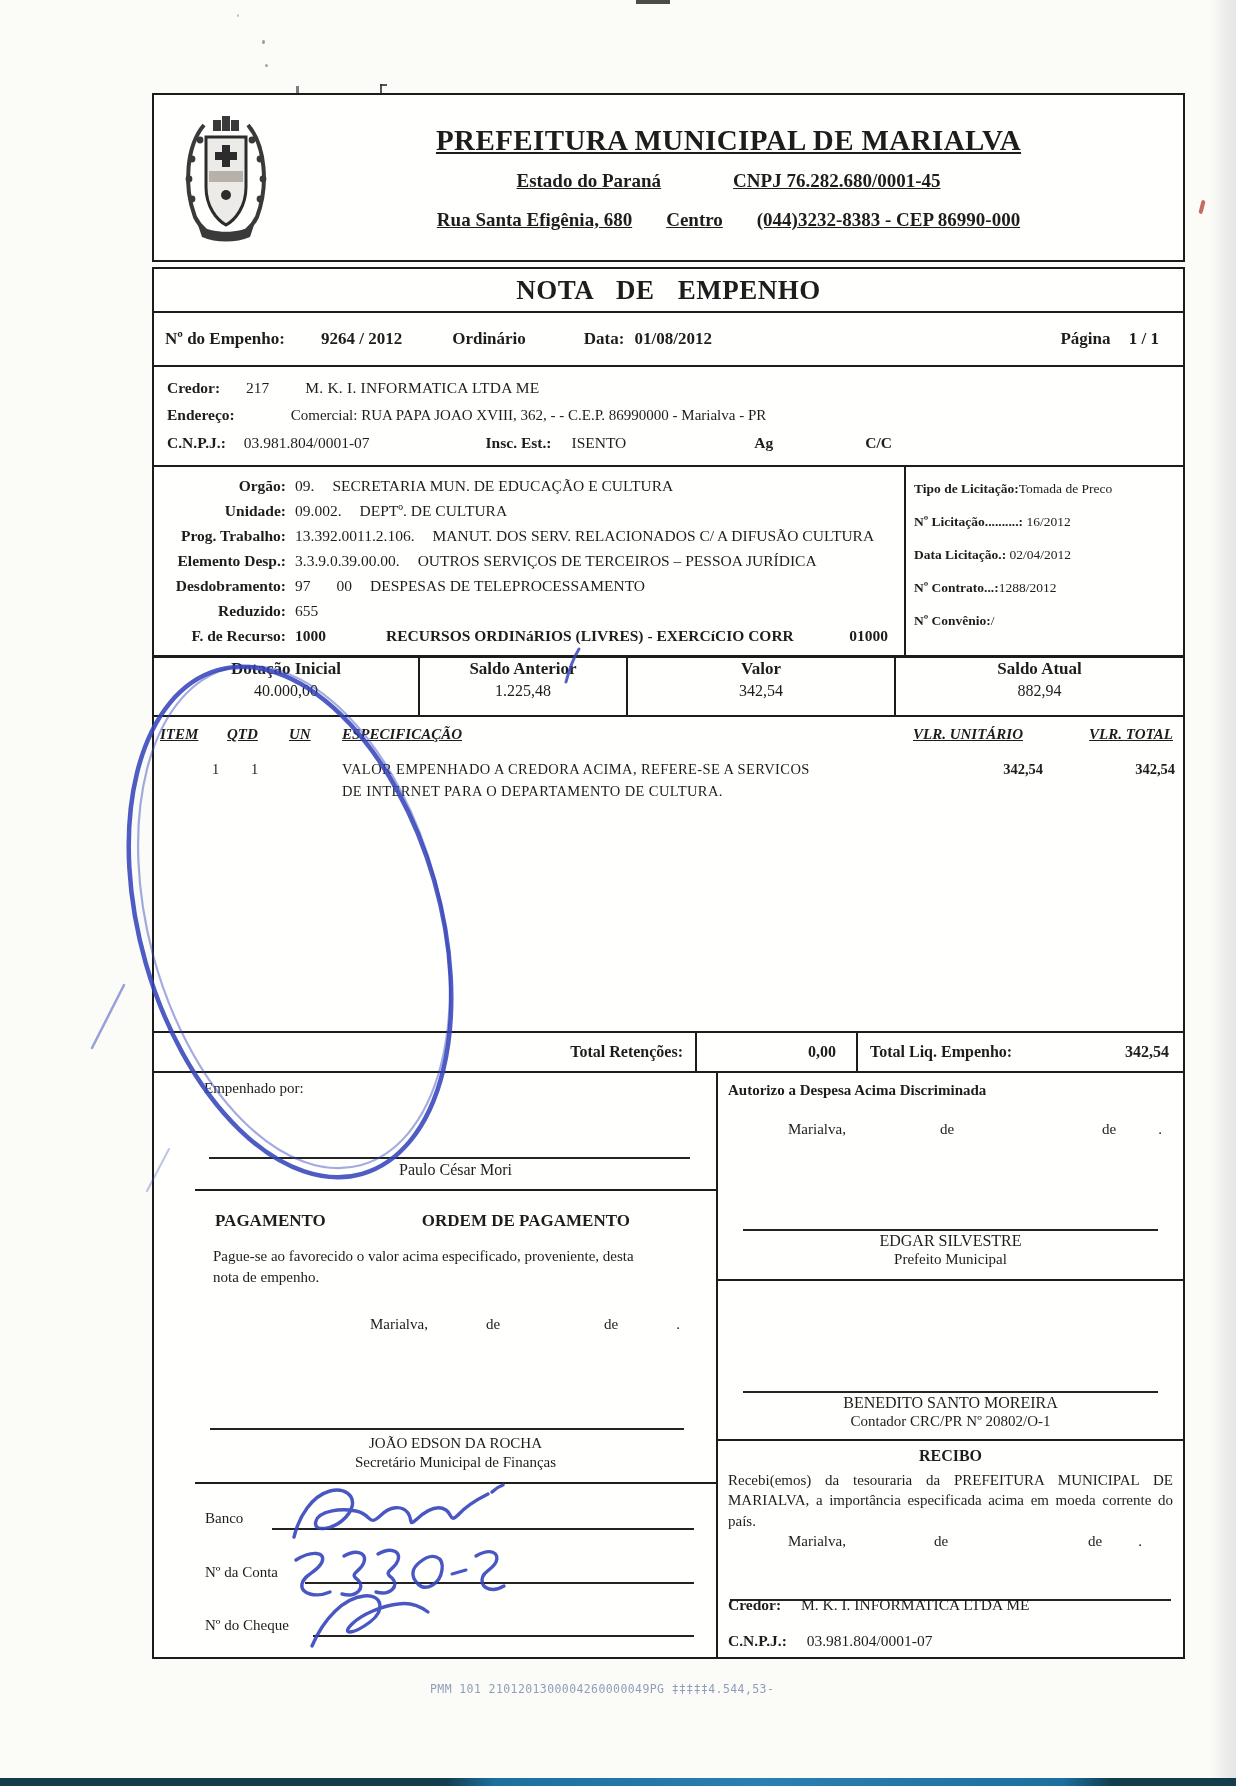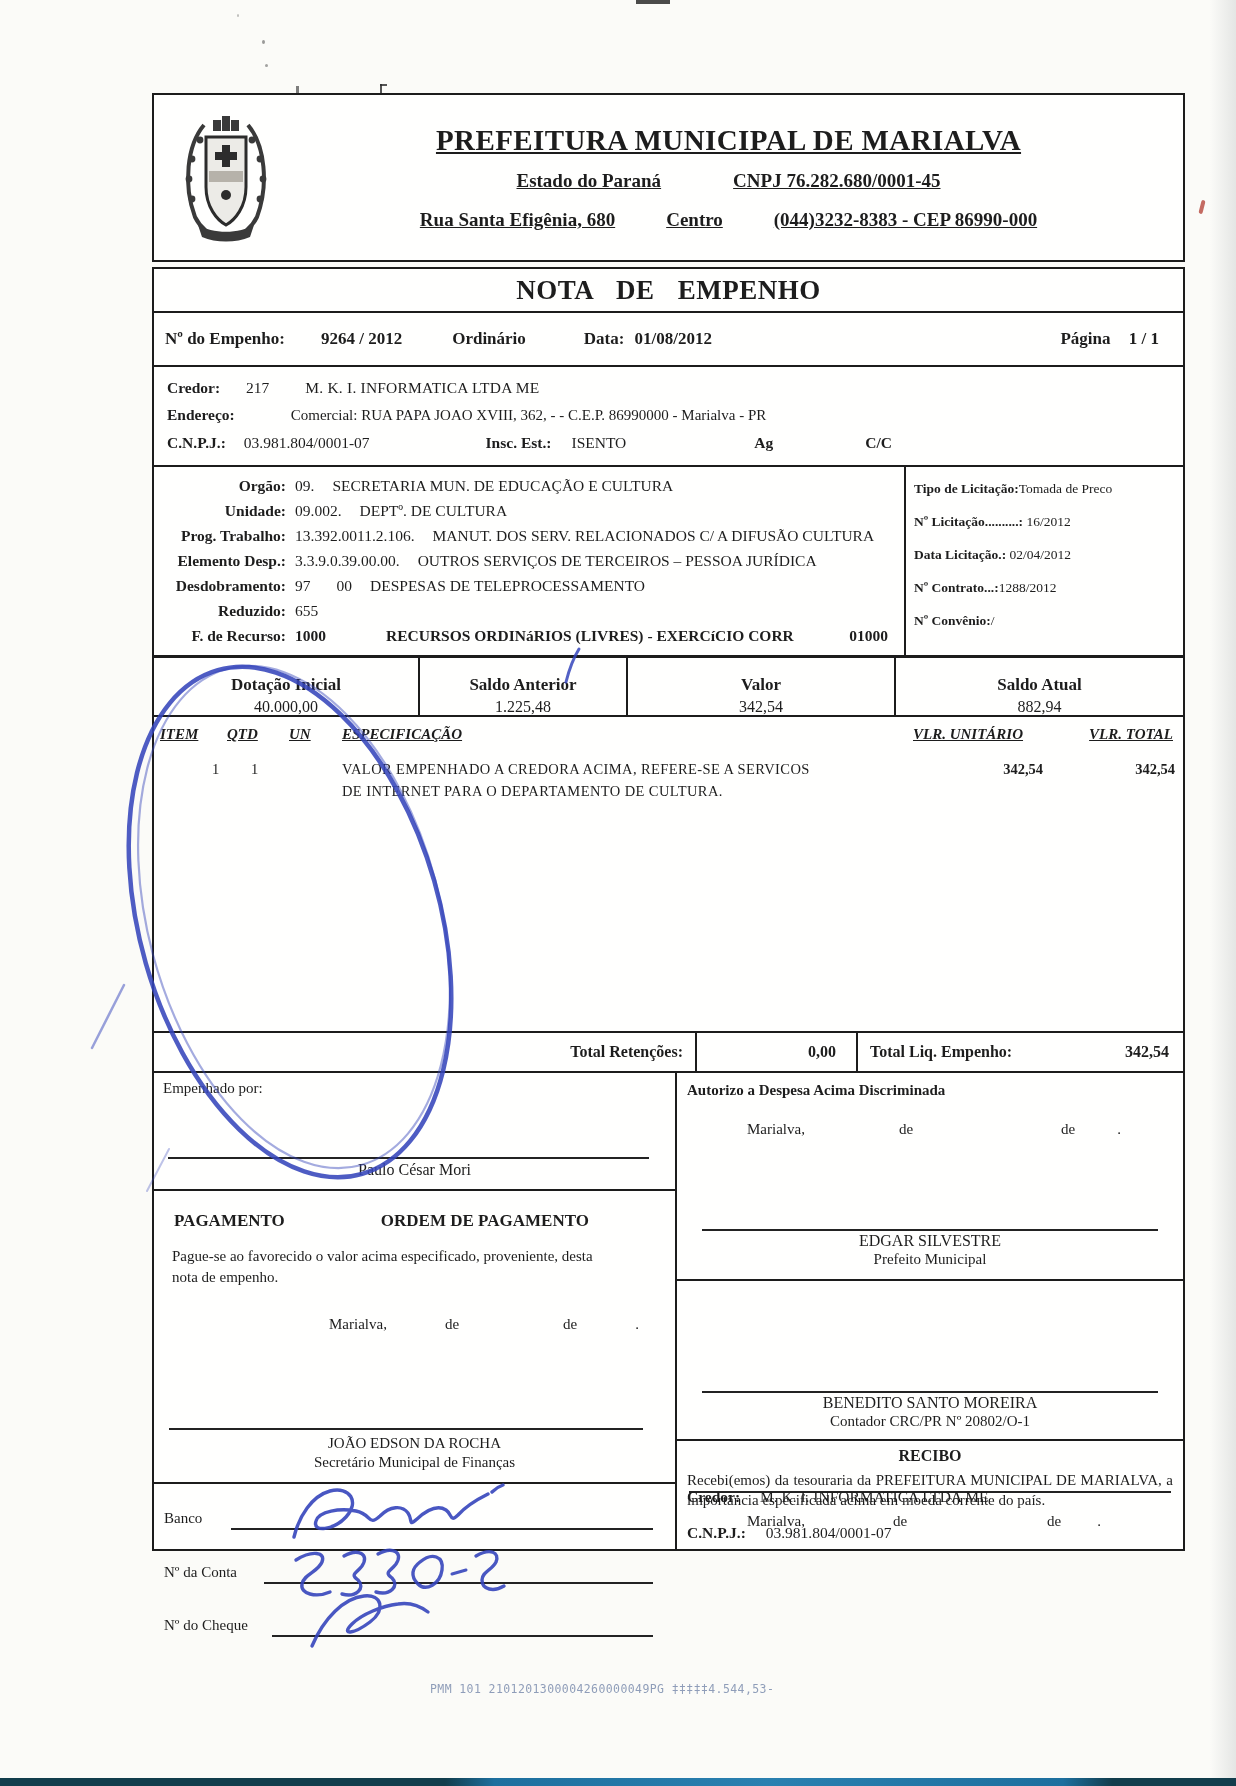--- a/index.html
+++ b/index.html
@@ -20,21 +20,21 @@
   .form { position:absolute; left:152px; top:93px; width:1033px; z-index:1; }
   .box { box-sizing:border-box; border:2px solid #1c1c1c; background:#fffffe; position:relative; }
   .b { font-weight:bold; }
 
   
   .sec-header { height:169px; display:flex; align-items:center; padding:6px 16px 6px 8px; }
   .logo-wrap { width:128px; flex:none; display:flex; justify-content:center; }
   .head-text { flex:1; text-align:center; }
   .h-title { font-size:29px; font-weight:bold; text-decoration:underline; letter-spacing:.4px; }
   .h-line2 { margin-top:13px; font-size:19px; font-weight:bold; display:flex; justify-content:center; gap:72px; }
-  .h-line3 { margin-top:17px; font-size:19px; font-weight:bold; display:flex; justify-content:center; gap:51px; }
+  .h-line3 { margin-top:17px; font-size:19px; font-weight:bold; display:flex; justify-content:center; gap:34px; }
   .u { text-decoration:underline; }
 
   
   .sec-title { margin-top:5px; height:46px; line-height:42px; text-align:center;
     font-size:27px; font-weight:bold; word-spacing:16px; letter-spacing:.5px; }
 
   
   .sec-emp { margin-top:-2px; height:56px; display:flex; align-items:center;
     padding:0 0 0 11px; font-size:17px; font-weight:bold; }
   .emp-num { margin-left:36px; }
@@ -64,21 +64,21 @@
   .b-row { display:flex; line-height:25px; font-size:15.5px; align-items:baseline; }
   .b-label { width:132px; text-align:right; font-weight:bold; flex:none; }
   .b-code { margin-left:9px; }
   .b-code2 { margin-left:26px; }
   .b-desc { margin-left:18px; }
   .b-tail { margin-left:auto; margin-right:10px; font-weight:bold; }
   .row-bold { font-weight:bold; }
 
   
   .sec-dot { margin-top:-2px; border-top-width:3px; display:flex; text-align:center; height:62px; }
-  .dot-cell { box-sizing:border-box; padding-top:17px; }
+  .dot-cell { box-sizing:border-box; padding-top:1px; }
   .dc1 { width:264px; } .dc2 { width:208px; } .dc3 { width:268px; } .dc4 { flex:1; }
   .dc2,.dc3,.dc4 { border-left:2px solid #1c1c1c; }
   .dot-h { font-size:17px; font-weight:bold; }
   .dot-v { font-size:16px; margin-top:3px; }
 
   
   .sec-items { margin-top:-2px; height:318px; }
   .ih { position:absolute; top:9px; font-size:15px; font-weight:bold; font-style:italic; text-decoration:underline; }
   .ih-item { left:6px; } .ih-qtd { left:73px; } .ih-un { left:135px; } .ih-esp { left:188px; }
   .ih-unit { left:759px; } .ih-total { right:10px; }
@@ -92,21 +92,21 @@
   .sec-totals { margin-top:-2px; height:42px; display:flex; align-items:stretch; font-size:16px; }
   .t1 { width:541px; display:flex; align-items:center; justify-content:flex-end;
         padding-right:12px; font-weight:bold; box-sizing:border-box; }
   .t2 { width:163px; border-left:2px solid #1c1c1c; border-right:2px solid #1c1c1c;
         display:flex; align-items:center; justify-content:flex-end; padding-right:20px;
         font-weight:bold; box-sizing:border-box; }
   .t3 { flex:1; display:flex; align-items:center; justify-content:space-between;
         padding:0 14px 0 12px; font-weight:bold; }
 
   
-  .sec-lower { margin-top:-2px; height:480px; display:flex; }
+  .sec-lower { margin-top:-2px; height:588px; display:flex;padding-left:41px; }
   .low-left { width:523px; flex:none; border-right:2px solid #1c1c1c; box-sizing:border-box;
               display:flex; flex-direction:column; }
   .low-right { flex:1; display:flex; flex-direction:column; }
   .lcell { position:relative; box-sizing:border-box; }
   .bline { border-bottom:2px solid #1c1c1c; }
 
   .cell-empenhado { height:118px; }
   .empenhado-label { position:absolute; left:9px; top:7px; font-size:15px; }
   .sig-line { position:absolute; border-top:2px solid #232323; }
   .sl-emp { left:14px; right:26px; top:84px; }

